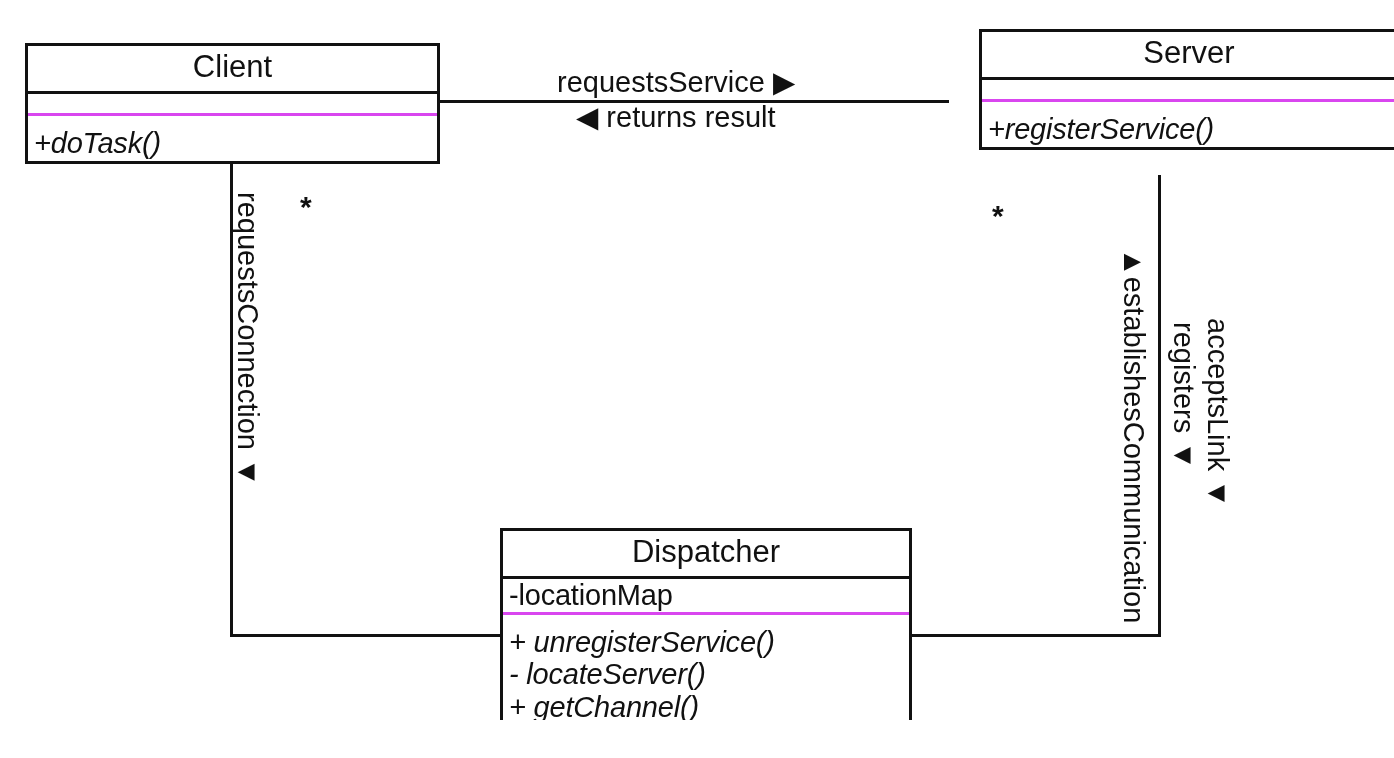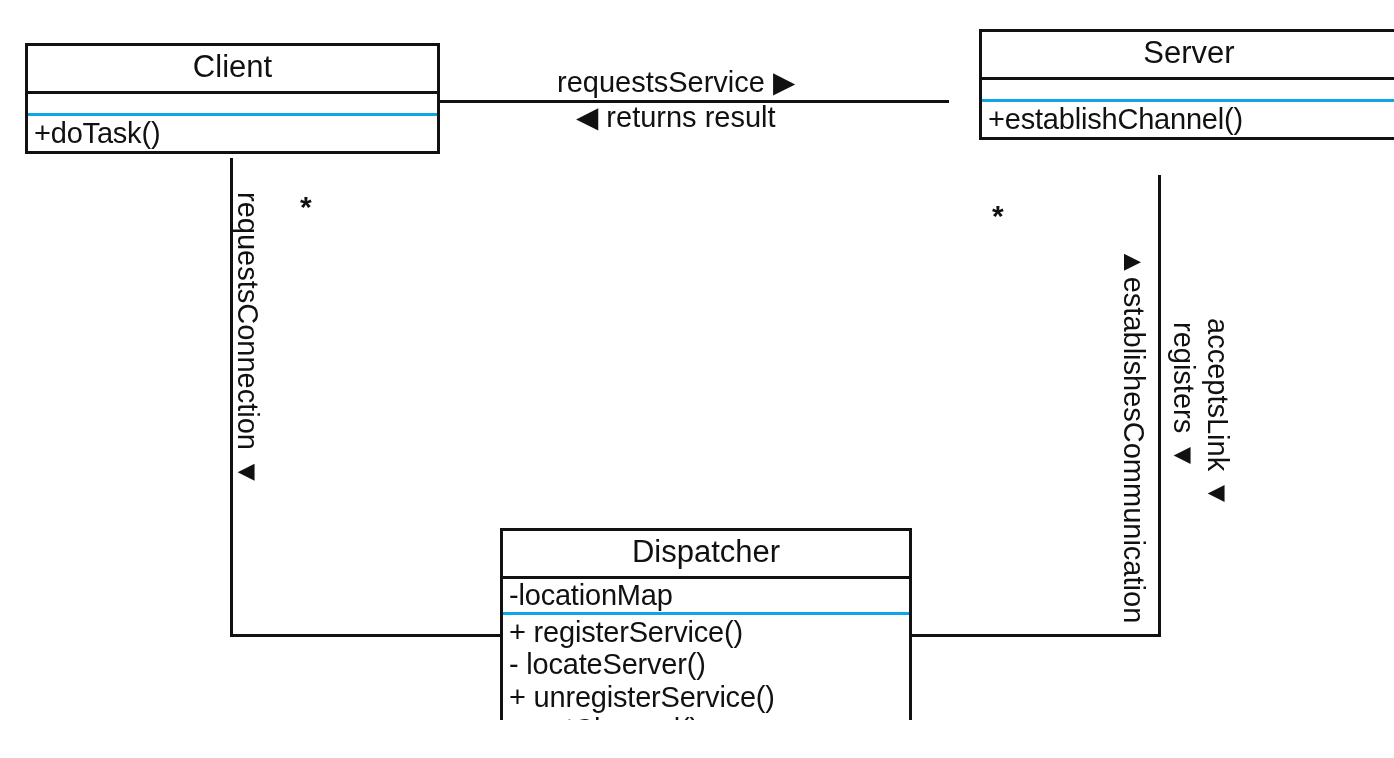--- a/index.html
+++ b/index.html
@@ -31,31 +31,32 @@
   .uml-title {
     text-align: center;
     font-size: 31px;
     line-height: 1.25;
     color: #111111;
     padding: 2px 4px 4px 4px;
     border-bottom: 3px solid #111111;
     white-space: nowrap;
   }
   .uml-attrs {
-    border-bottom: 3px solid #0ea5e9;
+    border-bottom: 3px solid #d946ef;
     padding: 0px 6px;
     min-height: 18px;
     box-sizing: border-box;
   }
   .uml-attrs.empty {
     height: 22px;
     padding: 0;
   }
   .uml-ops {
-    padding: 1px 6px 2px 6px;
+    padding: 11px 6px 2px 6px;
+    font-style: italic;
   }
   .uml-row {
     font-size: 29px;
     line-height: 1.12;
     color: #111111;
     white-space: nowrap;
     letter-spacing: -0.2px;
   }
   .uml-attrs .uml-row {
     font-size: 29px;
@@ -112,33 +113,32 @@
     <div class="uml-attrs empty"></div>
     <div class="uml-ops">
       <div class="uml-row">+doTask()</div>
     </div>
   </div>
 
   <div class="uml-class" style="left:947px; top:29px; width:420px;margin-left:32px;">
     <div class="uml-title">Server</div>
     <div class="uml-attrs empty"></div>
     <div class="uml-ops">
-      <div class="uml-row">+establishChannel()</div>
+      <div class="uml-row">+registerService()</div>
     </div>
   </div>
 
   <div class="uml-class" style="left:500px; top:528px; width:412px;">
     <div class="uml-title">Dispatcher</div>
     <div class="uml-attrs">
       <div class="uml-row">-locationMap</div>
     </div>
     <div class="uml-ops">
-      <div class="uml-row">+ registerService()</div>
+      <div class="uml-row">+ unregisterService()</div>
       <div class="uml-row">- locateServer()</div>
-      <div class="uml-row">+ unregisterService()</div>
       <div class="uml-row">+ getChannel()</div>
     </div>
   </div>
 
   <div class="edge-label" style="left:557px; top:68px;">requestsService ▶</div>
 
   <div class="edge-label" style="left:576px; top:103px;">◀ returns result</div>
 
   <div class="edge-label vert" style="left:262px; top:192px;">requestsConnection ▼</div>
 

